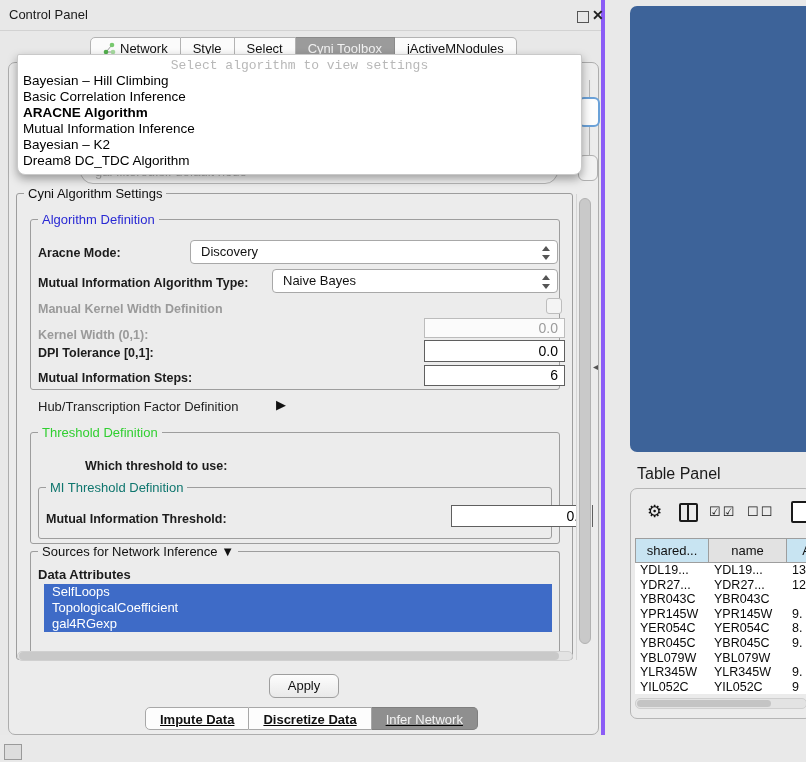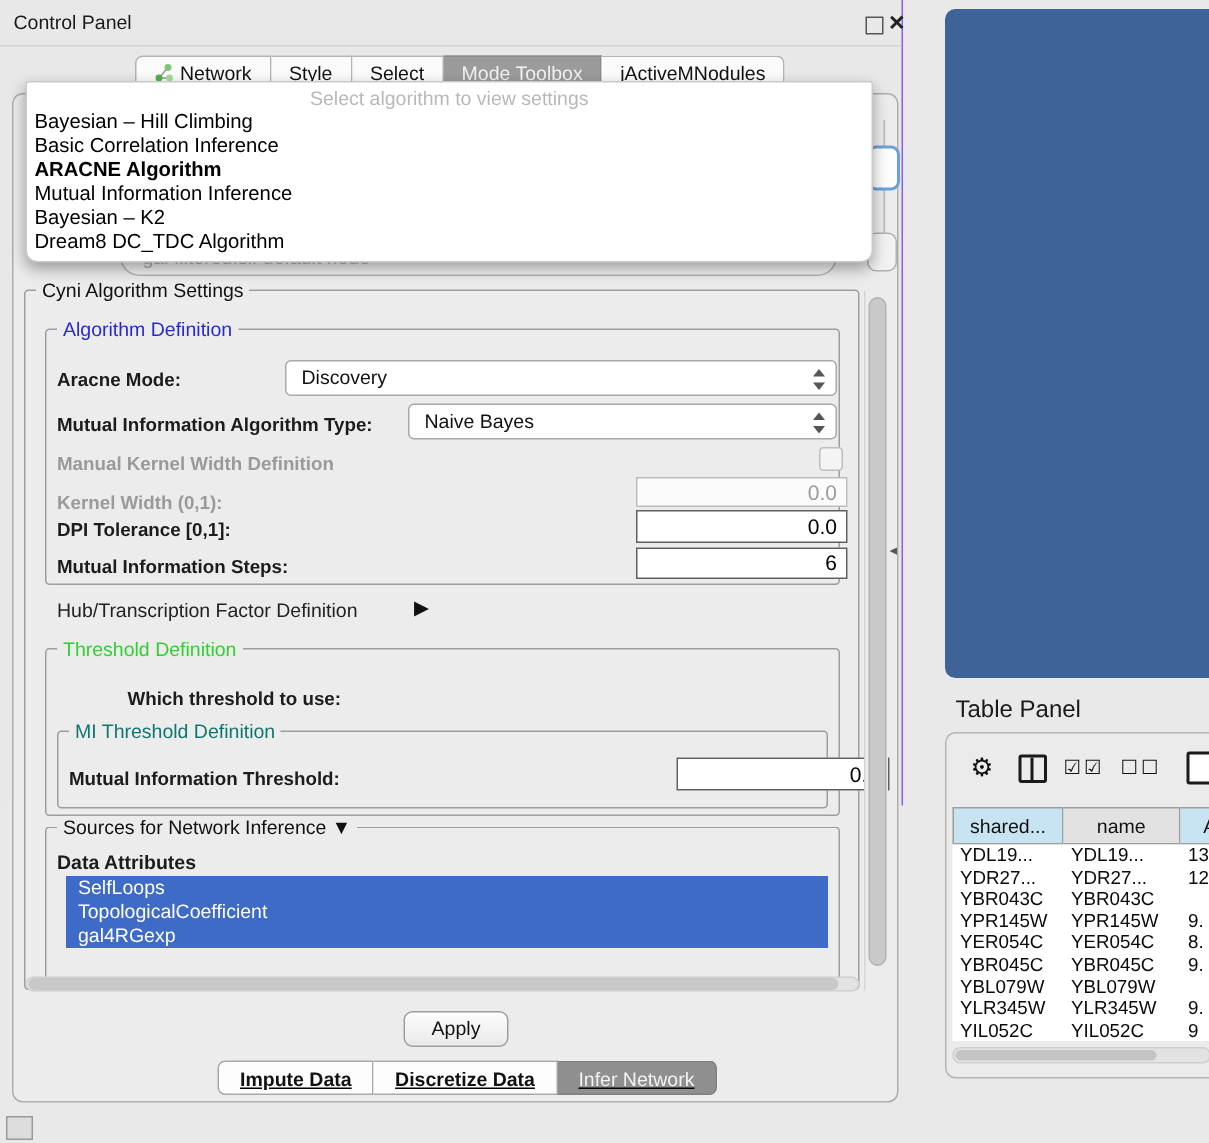--- a/index.html
+++ b/index.html
@@ -1,36 +1,36 @@
 <!DOCTYPE html>
 <html><head>
 <meta charset="utf-8">
 <style>
   html,body{margin:0;padding:0;background:#e9e9e9;font-family:"Liberation Sans",sans-serif;}
   #app{position:relative;width:806px;height:762px;overflow:hidden;background:#e9e9e9;}
   
-  #ctrl{position:absolute;left:0;top:0;width:601px;height:537px;background:#e8e8e8;border-right:1px solid #8b5cf6;}
+  #ctrl{position:absolute;left:0;top:0;width:601px;height:735px;background:#e8e8e8;border-right:4px solid #8b5cf6;}
   .titlebar{position:absolute;left:0;top:0;width:100%;height:30px;border-bottom:1px solid #d2d2d2;}
   .title-text{position:absolute;left:9px;top:7px;font-size:13px;color:#1a1a1a;}
   .float-box{position:absolute;left:577px;top:11px;width:10px;height:10px;border:1.5px solid #555;background:transparent;}
   .close-x{position:absolute;left:592px;top:7px;font-size:14px;font-weight:bold;color:#222;}
   
   .tabbar{position:absolute;left:90px;top:37px;height:23px;display:flex;}
   .tab{height:23px;line-height:23px;background:#fbfbfb;border:1px solid #b3b3b3;border-left:none;
        font-size:13px;color:#111;padding:2px 12px;display:flex;align-items:center;gap:4px;box-sizing:border-box;}
   .tab:first-child{border-left:1px solid #b3b3b3;border-radius:5px 0 0 5px;}
   .tab:last-child{border-radius:0 5px 5px 0;}
   .tab.sel{background:#9b9b9b;color:#f2f2f2;border-color:#8a8a8a;}
   
   #panel{position:absolute;left:8px;top:62px;width:589px;height:671px;background:#ececec;
          border:1px solid #adadad;border-radius:7px;}
   
   #dropdown{position:absolute;left:17px;top:54px;width:563px;height:119px;background:#ffffff;
             border:1px solid #c9c9c9;border-radius:2px 2px 8px 8px;box-shadow:0 4px 10px rgba(0,0,0,.35);z-index:30;}
-  .dd-placeholder{width:100%;text-align:center;font-size:13px;color:#b8b8b8;margin-top:3px;}
+  .dd-placeholder{width:100%;text-align:center;font-size:13px;color:#b8b8b8;margin-top:3px;font-family:Liberation Mono, monospace;}
   .dd-item{font-size:13.5px;color:#000;height:16px;line-height:16px;padding-left:5px;white-space:nowrap;}
   .dd-item.bold{font-weight:bold;}
   
   .ghost-combo{position:absolute;left:80px;top:158px;width:478px;height:26px;border:1px solid #b5b5b5;
                border-radius:13px;background:#f4f4f4;z-index:5;color:#b0b0b0;font-size:13px;line-height:26px;padding-left:14px;box-sizing:border-box;}
   .frag-border{position:absolute;left:589px;top:80px;width:1px;height:100px;background:#b5b5b5;z-index:4;}
   .frag-blue{position:absolute;left:578px;top:97px;width:18px;height:26px;border:2px solid #6aa1d8;border-radius:6px;background:#fdfdfd;z-index:4;}
   .frag-gray{position:absolute;left:578px;top:155px;width:18px;height:24px;border:1px solid #b0b0b0;border-radius:6px;background:#f2f2f2;z-index:4;}
   
   .group{position:absolute;border:1px solid #9d9d9d;border-radius:3px;box-sizing:border-box;}
@@ -109,21 +109,21 @@
         </svg>
         <span>Network</span>
       </div>
       <div class="tab">
           <span>Style</span>
         </div>
       <div class="tab">
           <span>Select</span>
         </div>
       <div class="tab sel">
-          <span>Mode Toolbox</span>
+          <span>Cyni Toolbox</span>
         </div>
       <div class="tab">
           <span>jActiveMNodules</span>
         </div>
     </div>
 
     <div id="panel"></div>
 
     <div class="ghost-combo">gal filtered.sif default node</div>
     <div class="frag-border"></div>

